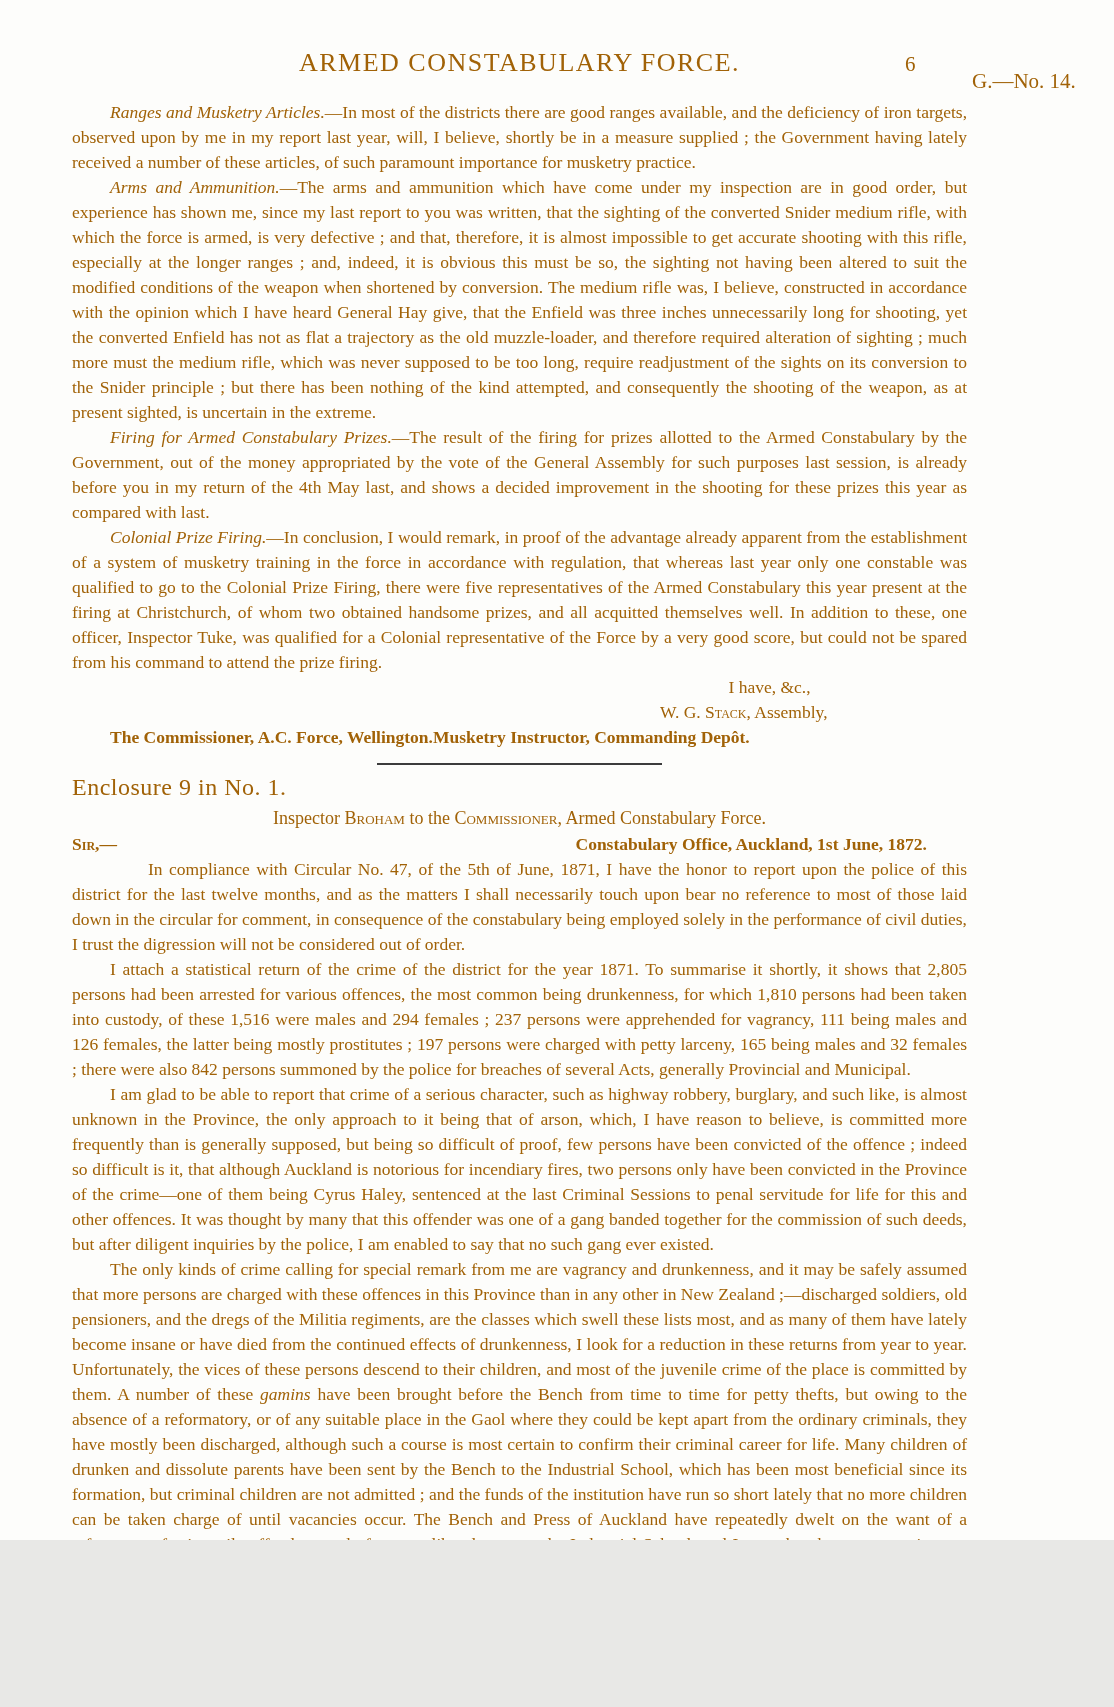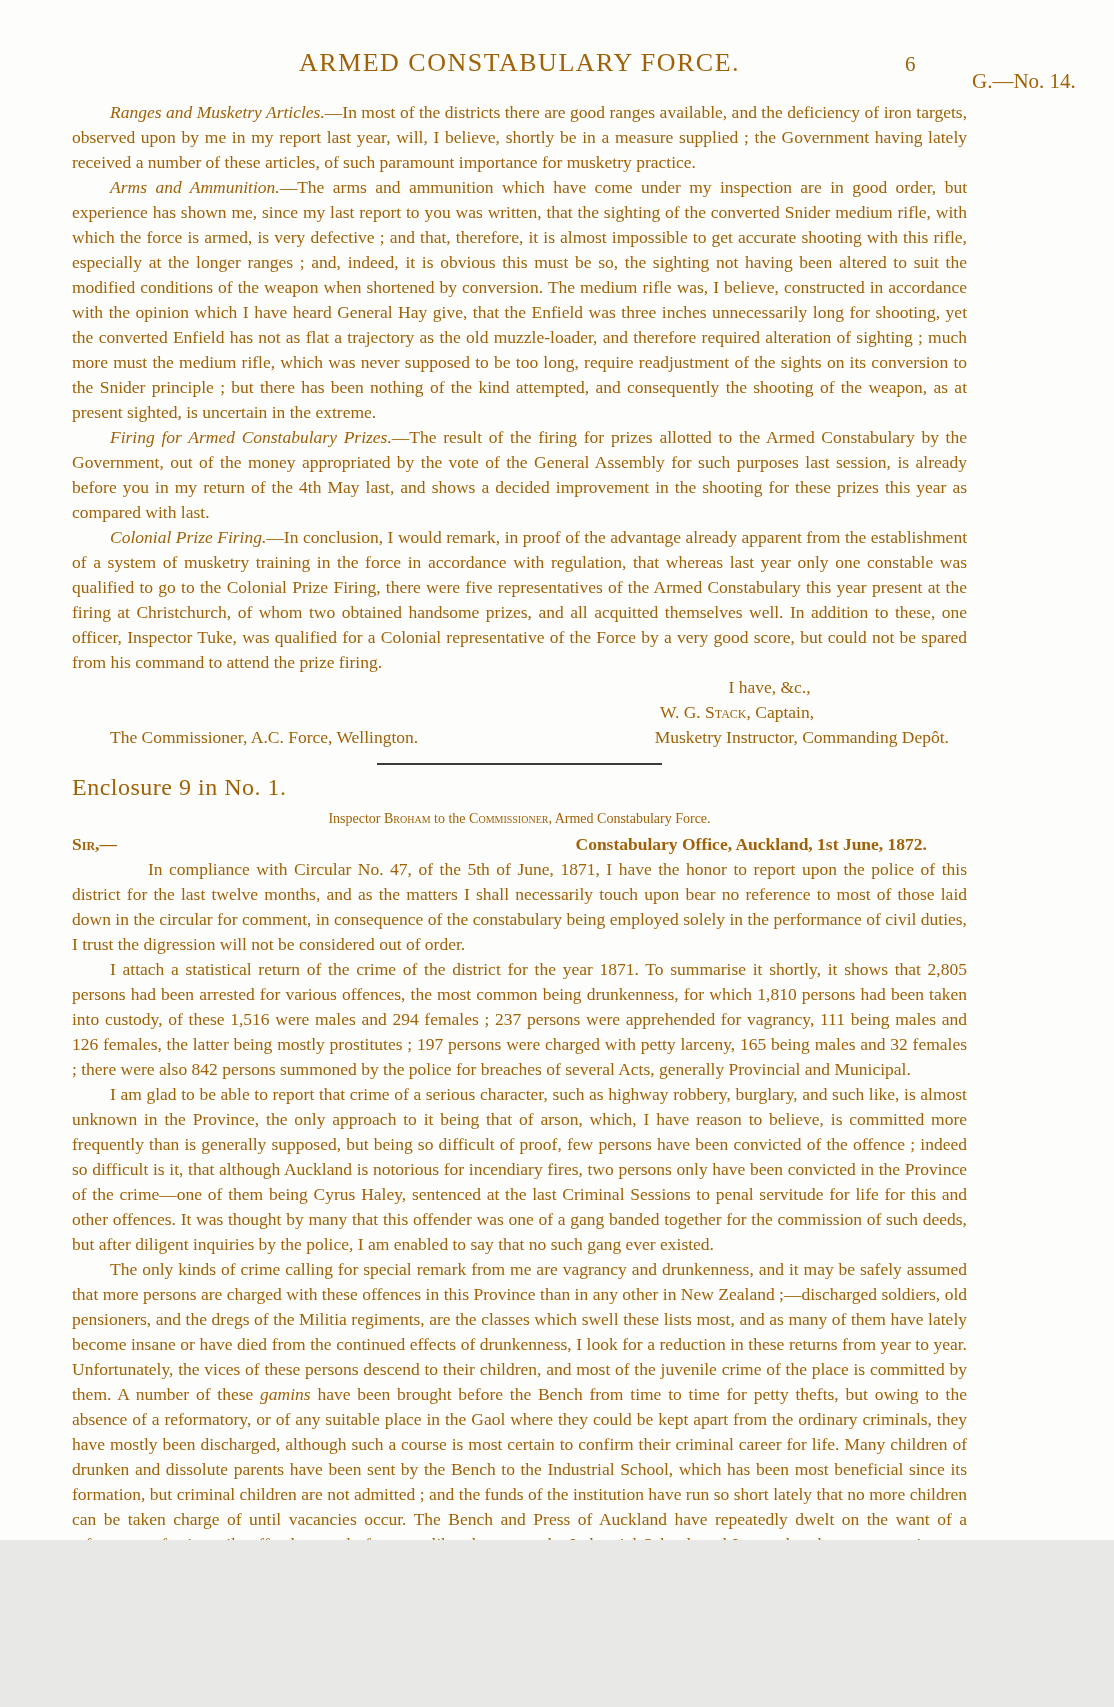--- a/index.html
+++ b/index.html
@@ -32,39 +32,39 @@
   }
   .text-block p { margin: 0; text-indent: 38px; }
   .lead { font-style: italic; }
   .italic { font-style: italic; }
   .smallcaps { font-variant: small-caps; }
 
   
   .valediction  { margin-left: 500px; text-align: center; }
   .signature-line { margin-left: 588px; text-align: left; white-space: nowrap; }
   .addressee-row {
-    display: flex; justify-content: space-between;
-    padding-right: 18px; text-align: left; white-space: nowrap;
+    display: flex; justify-content: flex-start;
+    padding-right: 18px; text-align: left; white-space: nowrap; font-weight: bold;
   }
   .addressee-row .addressee { margin-left: 38px; }
 
   
   .divider {
     width: 285px; height: 2px;
     background: #3c3c3c;
     margin: 13px auto 10px auto;
   }
 
   
   .enclosure-heading {
     font-size: 24px; font-weight: normal;
     text-align: left; margin: 4px 0 6px 0;
     letter-spacing: 0.5px;
   }
-  .enclosure-subheading { text-align: center; font-size: 14px; margin-bottom: 1px; }
+  .enclosure-subheading { text-align: center; font-size: 18px; margin-bottom: 1px; }
   .salutation-row {
     display: flex; justify-content: space-between;
     padding-right: 40px; white-space: nowrap; text-align: left; font-weight: bold;
   }
   .indent-deep { text-indent: 76px !important; }
 </style>
 </head>
 <body>
 
 <div class="page">
@@ -80,21 +80,21 @@
     <p><span class="lead">Ranges and Musketry Articles.</span><span>—In most of the districts there are good ranges available, and the deficiency of iron targets, observed upon by me in my report last year, will, I believe, shortly be in a measure supplied ; the Government having lately received a number of these articles, of such paramount importance for musketry practice.</span></p>
 
     <p><span class="lead">Arms and Ammunition.</span><span>—The arms and ammunition which have come under my inspection are in good order, but experience has shown me, since my last report to you was written, that the sighting of the converted Snider medium rifle, with which the force is armed, is very defective ; and that, therefore, it is almost impossible to get accurate shooting with this rifle, especially at the longer ranges ; and, indeed, it is obvious this must be so, the sighting not having been altered to suit the modified conditions of the weapon when shortened by conversion.  The medium rifle was, I believe, constructed in accordance with the opinion which I have heard General Hay give, that the Enfield was three inches unnecessarily long for shooting, yet the converted Enfield has not as flat a trajectory as the old muzzle-loader, and therefore required alteration of sighting ; much more must the medium rifle, which was never supposed to be too long, require readjustment of the sights on its conversion to the Snider principle ; but there has been nothing of the kind attempted, and consequently the shooting of the weapon, as at present sighted, is uncertain in the extreme.</span></p>
 
     <p><span class="lead">Firing for Armed Constabulary Prizes.</span><span>—The result of the firing for prizes allotted to the Armed Constabulary by the Government, out of the money appropriated by the vote of the General Assembly for such purposes last session, is already before you in my return of the 4th May last, and shows a decided improvement in the shooting for these prizes this year as compared with last.</span></p>
 
     <p><span class="lead">Colonial Prize Firing.</span><span>—In conclusion, I would remark, in proof of the advantage already apparent from the establishment of a system of musketry training in the force in accordance with regulation, that whereas last year only one constable was qualified to go to the Colonial Prize Firing, there were five representatives of the Armed Constabulary this year present at the firing at Christchurch, of whom two obtained handsome prizes, and all acquitted themselves well.  In addition to these, one officer, Inspector Tuke, was qualified for a Colonial representative of the Force by a very good score, but could not be spared from his command to attend the prize firing.</span></p>
 
     <div class="valediction">I have, &amp;c.,</div>
 
-    <div class="signature-line"><span>W. G. </span><span class="smallcaps">Stack</span><span>, Captain,</span></div>
+    <div class="signature-line"><span>W. G. </span><span class="smallcaps">Stack</span><span>, Assembly,</span></div>
 
     <div class="addressee-row">
       <span class="addressee">The Commissioner, A.C. Force, Wellington.</span>
       <span>Musketry Instructor, Commanding Depôt.</span>
     </div>
 
     <div class="divider"></div>
 
     <h2 class="enclosure-heading">Enclosure 9 in No. 1.</h2>
 

